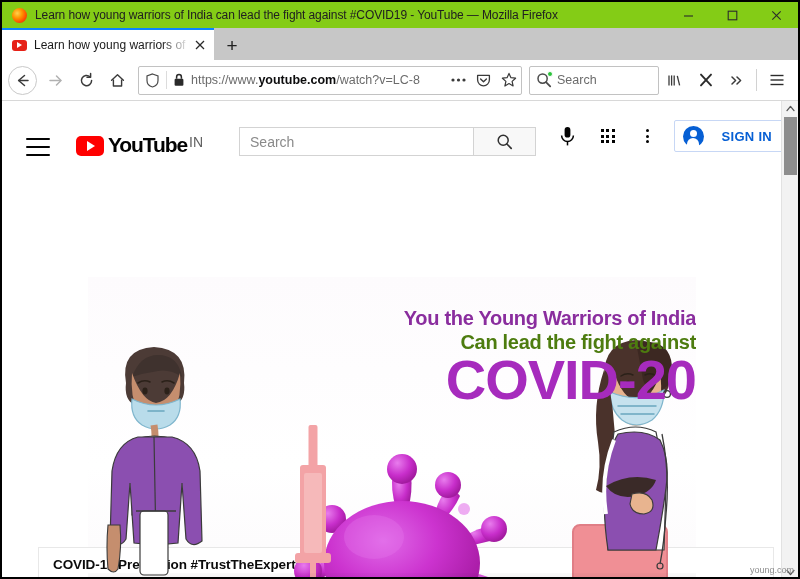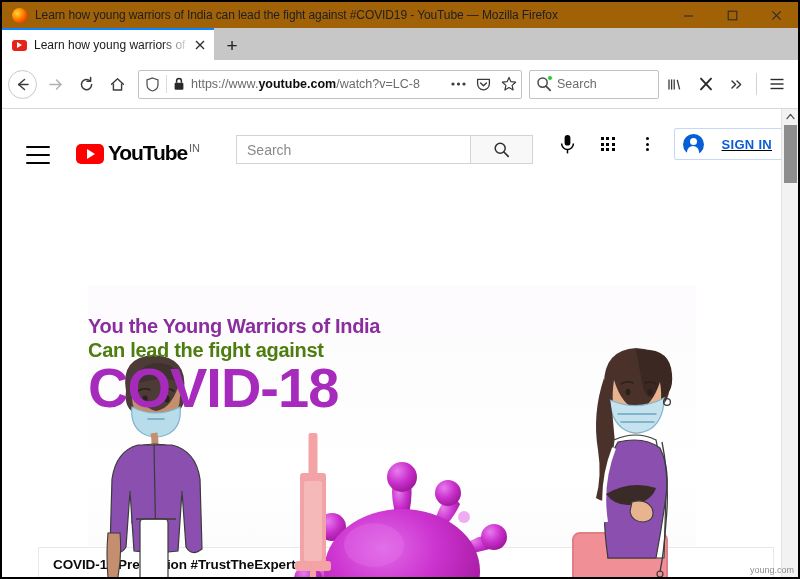--- a/index.html
+++ b/index.html
@@ -14,21 +14,21 @@
     width: 800px; height: 579px;
     background: #ffffff;
     border: 2px solid #000;
     overflow: hidden;
   }
 
   
   .titlebar {
     position: relative;
     height: 26px;
-    background: #a16207;
+    background: #84cc16;
     display: flex;
     align-items: center;
     padding-left: 10px;
   }
   .ff-logo {
     width: 15px; height: 15px; margin-right: 8px;
     border-radius: 50%;
     background: radial-gradient(circle at 35% 35%, #ffd14d 0%, #ff9500 35%, #ff4f00 65%, #c42a1d 100%);
     flex: 0 0 auto;
   }
@@ -86,21 +86,21 @@
   }
   .newtab {
     width: 36px; height: 29px;
     display: flex; align-items: center; justify-content: center;
     color: #202020; font-size: 19px; font-weight: 300;
     line-height: 1;
   }
 
   
   .navbar {
-    height: 49px; background: #ffffff;
+    height: 41px; background: #ffffff;
     display: flex; align-items: center;
     padding: 0 6px;
     border-bottom: 1px solid #d8d8d8;
   }
   .navbtn {
     width: 31px; height: 31px; flex: 0 0 auto;
     display: flex; align-items: center; justify-content: center;
     color: #0c0c0d;
   }
   .navbtn.back {
@@ -173,21 +173,21 @@
   .yt-play::after {
     content: ""; position: absolute; left: 11px; top: 5px;
     border-left: 8px solid #fff;
     border-top: 5px solid transparent;
     border-bottom: 5px solid transparent;
   }
   .yt-word {
     font-size: 21px; font-weight: 700; color: #030303;
     letter-spacing: -1.1px; line-height: 20px;
   }
-  .yt-country { font-size: 11px; color: #606060; margin-left: 2px; margin-top: -1px; }
+  .yt-country { font-size: 14px; color: #606060; margin-left: 2px; margin-top: -1px; }
   .yt-searchwrap { display: flex; margin-left: 36px; flex: 0 0 auto; }
   .yt-searchbox {
     width: 235px; height: 29px;
     border: 1px solid #d3d3d3; background: #fff;
     display: flex; align-items: center; padding-left: 10px;
   }
   .yt-search-ph { font-size: 14px; color: #8a8a8a; }
   .yt-searchbtn {
     width: 62px; height: 29px; border: 1px solid #d3d3d3; border-left: none;
     background: #f8f8f8; display: flex; align-items: center; justify-content: center;
@@ -199,21 +199,21 @@
     display: flex; align-items: center; justify-content: center;
     color: #030303;
   }
   .apps-grid { display:grid; grid-template-columns: repeat(3,3px); grid-template-rows: repeat(3,3px); gap:2.5px; }
   .apps-grid i { background:#030303; display:block; width:3px; height:3px; }
   .kebab { display:flex; flex-direction:column; gap:2.5px; align-items:center; }
   .kebab i { width:3px; height:3px; border-radius:50%; background:#030303; display:block; }
   .signin {
     height: 32px; border: 1px solid #c7d7f5; border-radius: 2px;
     display: flex; align-items: center; padding: 0 11px 0 8px;
-    gap: 18px; margin-left: 6px; background: #fff; text-decoration: underline;
+    gap: 18px; margin-left: 6px; background: #fff;
   }
   .signin-av {
     width: 21px; height: 21px; border-radius: 50%; background: #065fd4;
     position: relative; flex: 0 0 auto;
   }
   .signin-av::before {
     content:""; position:absolute; left:7px; top:4px;
     width:7px; height:7px; border-radius:50%; background:#fff;
   }
   .signin-av::after {
@@ -228,21 +228,21 @@
     left: 86px; top: 176px;
     width: 608px; height: 343px;
     background: #fdfcfd;
     overflow: hidden;
   }
   .vid-canvas { position: absolute; inset: 0; background: linear-gradient(180deg,#fdfbfd 0%,#ffffff 55%,#fbf9fb 100%); }
 
   
   .vid-head {
     position: absolute; left: 0; right: 0; top: 30px;
-    text-align: left; z-index: 4;
+    text-align: right; z-index: 4;
   }
   .vid-l1 { font-size: 20px; font-weight: 700; color: #8a2d9e; letter-spacing: -.3px; }
   .vid-l2 { font-size: 20px; font-weight: 700; color: #4d7c0f; letter-spacing: -.3px; margin-top: 1px; }
   .vid-l3 {
     font-size: 56px; font-weight: 800; color: #a62bbd;
     letter-spacing: -1px; line-height: 56px; margin-top: -2px;
   }
 
   
   .man { position:absolute; left: 8px; top: 48px; width: 118px; height: 260px; z-index: 3; }
@@ -515,21 +515,21 @@
         </div>
       </div>
     </div>
 
     <div class="player">
       <div class="vid-canvas"></div>
 
       <div class="vid-head">
         <div class="vid-l1">You the Young Warriors of India</div>
         <div class="vid-l2">Can lead the fight against</div>
-        <div class="vid-l3">COVID-18</div>
+        <div class="vid-l3">COVID-20</div>
       </div>
 
       <svg class="man" viewBox="0 0 118 260">
         <path d="M30 58 q-6 -34 28 -36 q34 2 30 36 q2 16 -8 22 l-42 0 q-10 -6 -8 -22 Z" fill="#4c3b36"></path>
         <path d="M36 52 q8 -22 26 -22 q20 0 24 22 q-12 -8 -24 -6 q-14 2 -26 6 Z" fill="#3f322e"></path>
         <path d="M36 48 q10 28 24 30 q16 -2 24 -30 q2 24 -6 38 q-10 12 -18 12 q-10 0 -18 -12 q-8 -14 -6 -38 Z" fill="#c58e6e"></path>
         <ellipse cx="49" cy="66" rx="2.6" ry="3.4" fill="#2b2119"></ellipse>
         <ellipse cx="71" cy="66" rx="2.6" ry="3.4" fill="#2b2119"></ellipse>
         <path d="M42 58 q6 -4 12 -1" stroke="#2b2119" stroke-width="1.6" fill="none" stroke-linecap="round"></path>
         <path d="M66 57 q6 -3 12 1" stroke="#2b2119" stroke-width="1.6" fill="none" stroke-linecap="round"></path>

